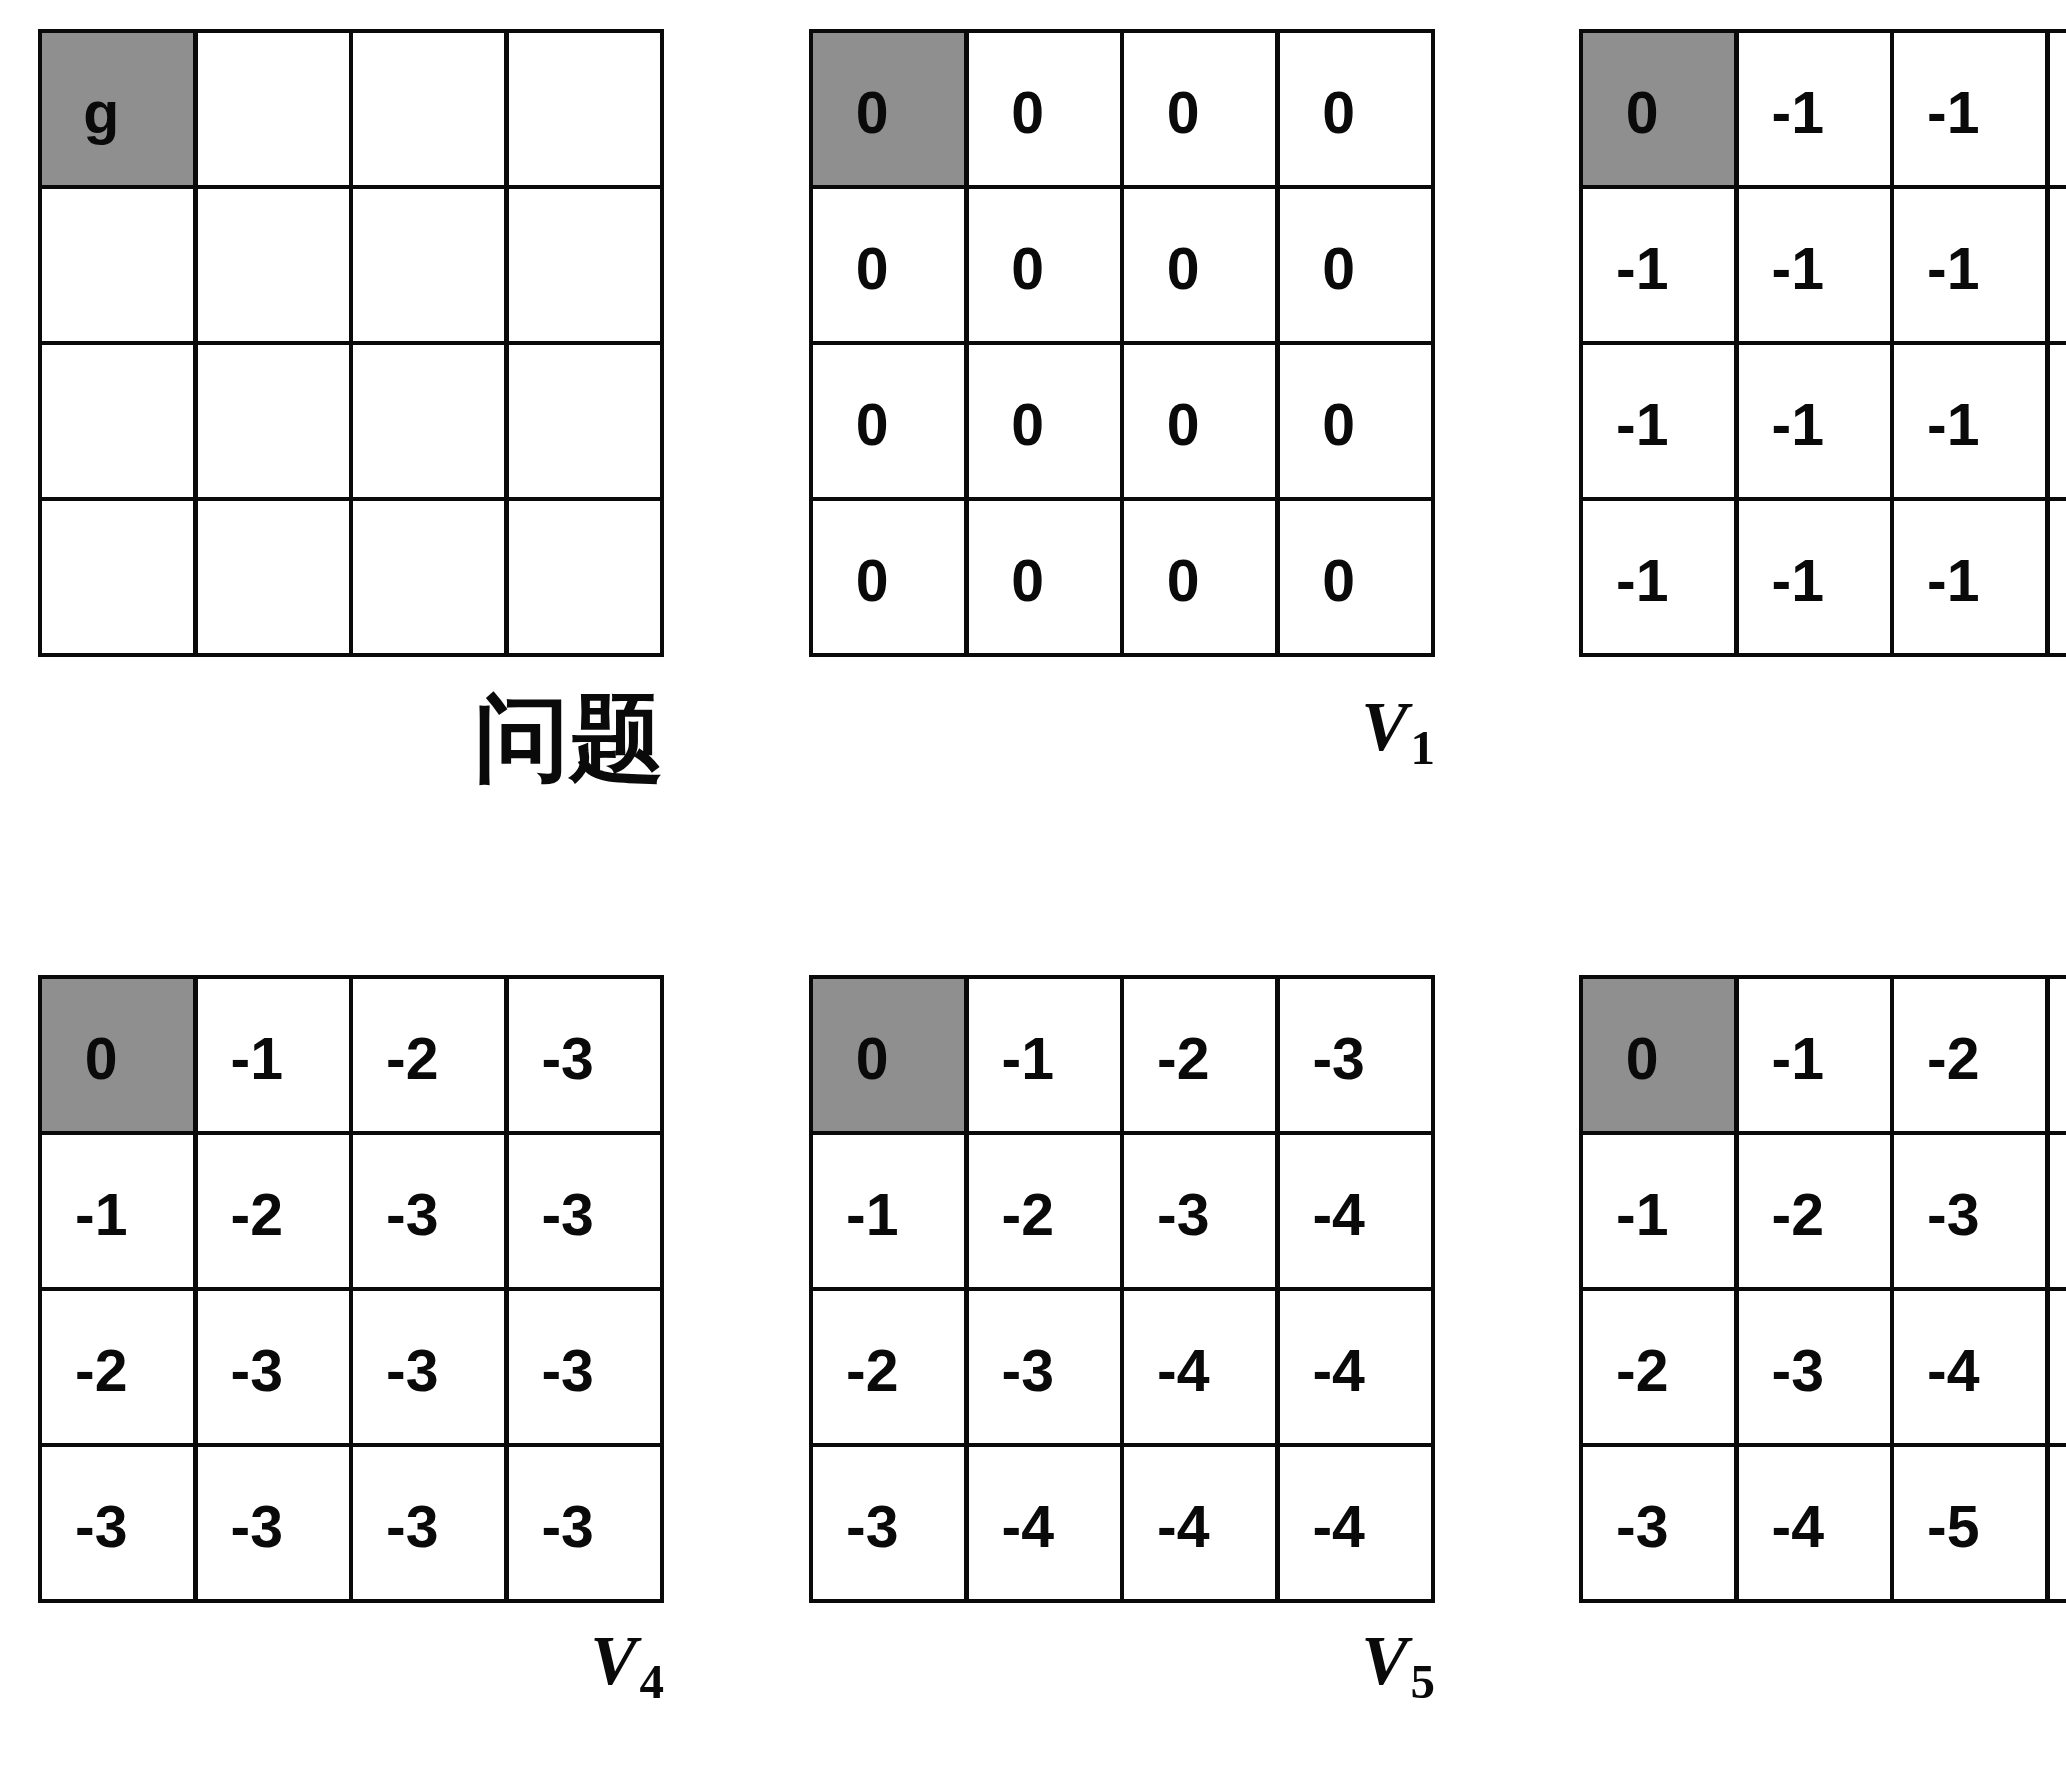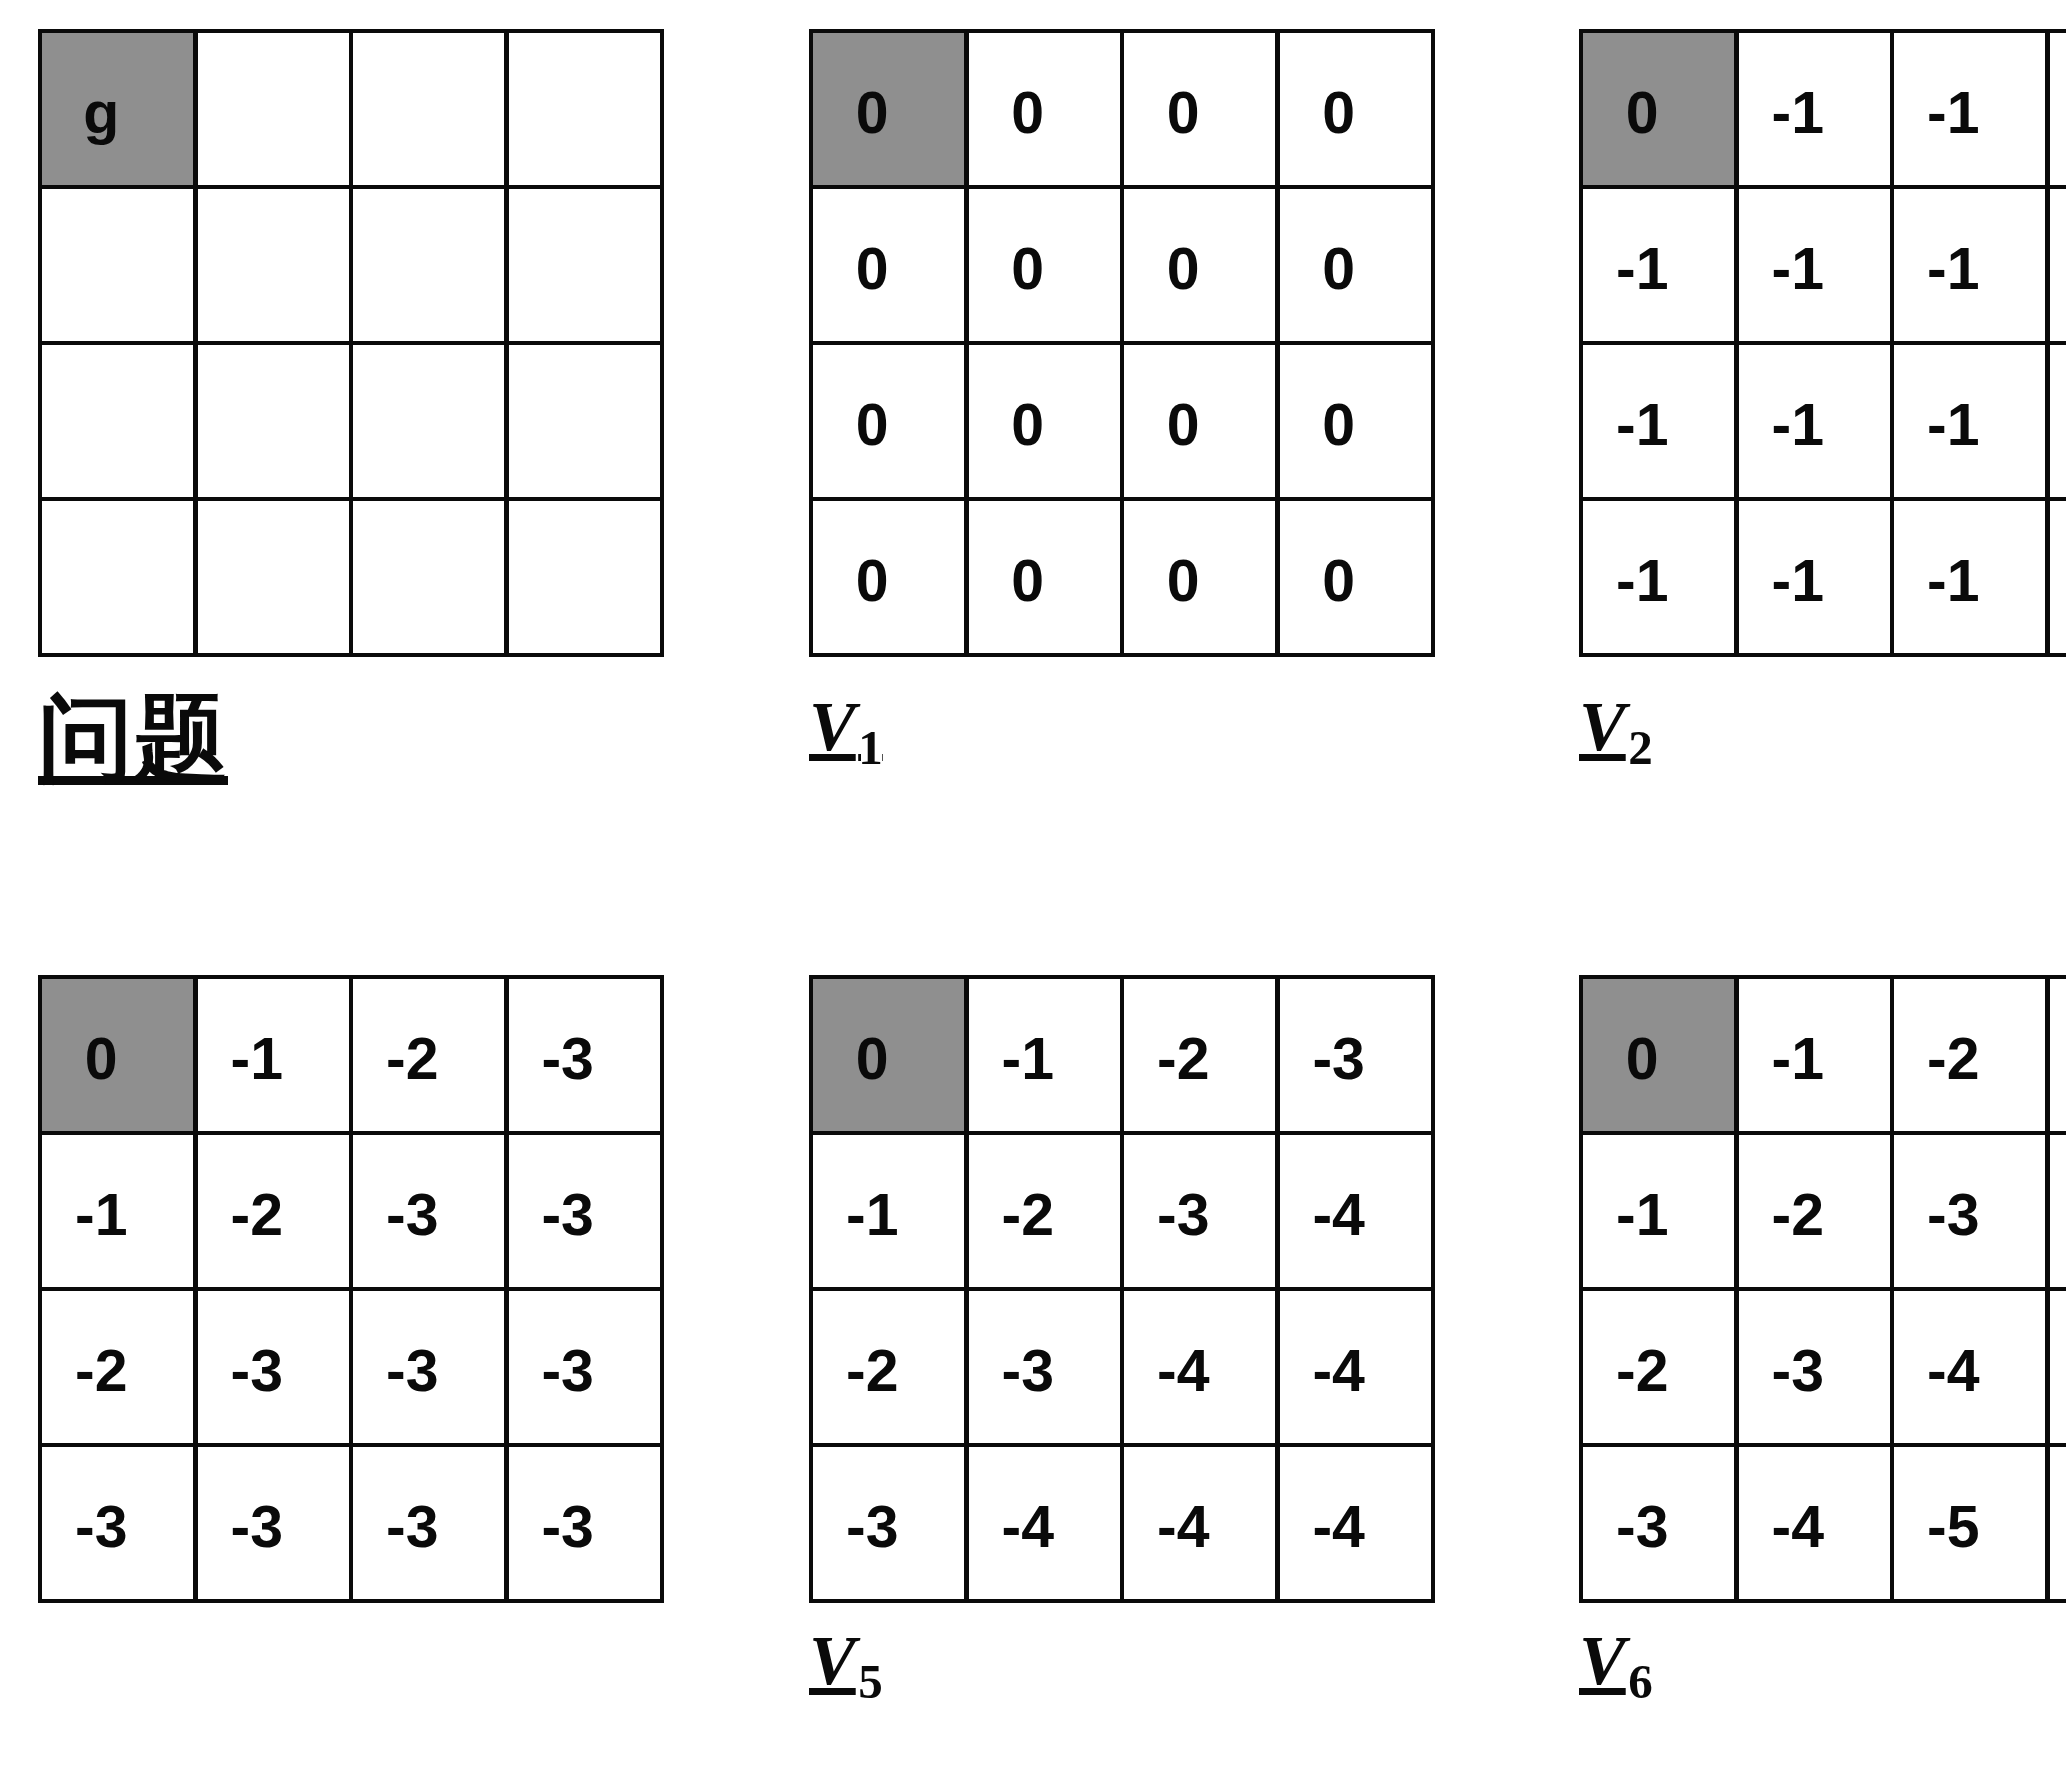--- a/index.html
+++ b/index.html
@@ -6,21 +6,21 @@
   .canvas{position:relative;width:2976px;height:1769px;background:#ffffff;
           font-family:"Liberation Sans",sans-serif;overflow:hidden;}
   .figure{position:absolute;width:626px;}
   .grid{box-sizing:border-box;width:626px;height:628px;
         background:var(--line,#0a0a0a);padding:4.1px;
         display:grid;grid-template-columns:repeat(4,1fr);grid-template-rows:repeat(4,1fr);gap:4.1px;}
   .cell{background:var(--cell-fill,#ffffff);display:flex;align-items:center;justify-content:center;
         font-size:59px;font-weight:700;color:var(--ink,#0a0a0a);
         box-sizing:border-box;padding:7.4px 33px 0 0;}
   .cell.goal{background:var(--goal-fill,#8f8f8f);}
-  .caption{width:100%;text-align:left;line-height:1;color:var(--ink,#0a0a0a);text-decoration:underline;}
+  .caption{width:100%;text-align:right;line-height:1;color:var(--ink,#0a0a0a);}
   .row1 .caption{margin-top:35px;}
   .row2 .caption{margin-top:23px;}
   .caption-math{font-family:"Liberation Serif",serif;font-style:italic;font-weight:700;font-size:70px;}
   .caption-math .v-subscript{font-style:normal;font-size:0.7em;line-height:0;
         position:relative;top:0.28em;vertical-align:baseline;margin-left:2.5px;}
   .caption-cjk{font-family:"Liberation Serif",serif;font-weight:700;font-size:95px;}
 </style>
 </head>
 <body>
 
@@ -104,20 +104,21 @@
         <div class="cell">-3</div>
         <div class="cell">-2</div>
         <div class="cell">-3</div>
         <div class="cell">-3</div>
         <div class="cell">-3</div>
         <div class="cell">-3</div>
         <div class="cell">-3</div>
         <div class="cell">-3</div>
         <div class="cell">-3</div>
       </div>
+    <div class="caption caption-math"><span class="v-symbol">V</span><sub class="v-subscript">4</sub></div>
   </section>
 
   <section class="figure row2" style="left:809px;top:975px">
     <div class="grid">
         <div class="cell goal">0</div>
         <div class="cell">-1</div>
         <div class="cell">-2</div>
         <div class="cell">-3</div>
         <div class="cell">-1</div>
         <div class="cell">-2</div>

